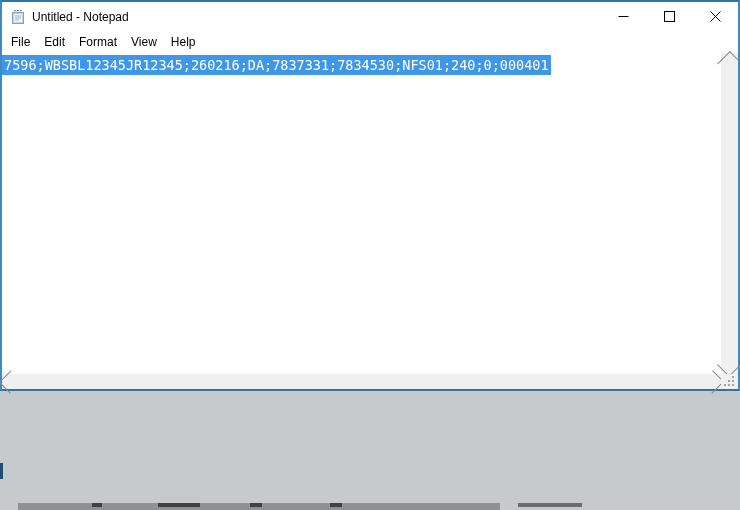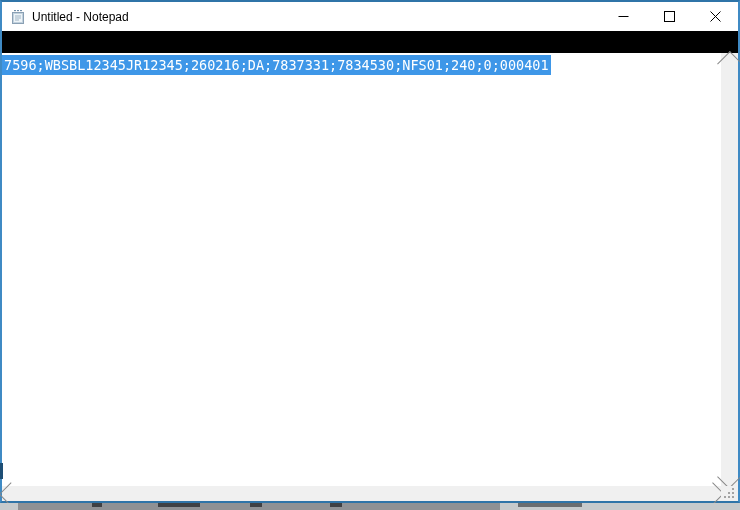--- a/index.html
+++ b/index.html
@@ -5,22 +5,22 @@
   html,body{margin:0;padding:0;}
   body{
     width:740px;height:510px;overflow:hidden;position:relative;
     background:#c6cacc;
     font-family:"Liberation Sans", sans-serif;
     -webkit-font-smoothing:antialiased;
   }
 
   
   .window{
-    position:absolute;top:0;left:0;width:740px;height:503px;
-    box-sizing:border-box;background:#000000;
+    position:absolute;top:0;left:0;width:740px;height:391px;
+    box-sizing:border-box;background:#86efac;
     border:2px solid #3f8ac4;
     border-top-color:#2f74a8;
     border-bottom-color:#2f74a8;
   }
 
   
   .titlebar{
     height:29px;display:flex;align-items:center;background:#ffffff;
   }
   .app-icon{width:16px;height:16px;margin:0 6px 0 8px;flex:0 0 auto;}
@@ -127,20 +127,27 @@
     <button class="win-btn" title="Close">
       <span>
         <svg width="11" height="11" viewBox="0 0 11 11">
           <line x1="0.5" y1="0.5" x2="10.5" y2="10.5" stroke="#000" stroke-width="1"></line>
           <line x1="10.5" y1="0.5" x2="0.5" y2="10.5" stroke="#000" stroke-width="1"></line>
         </svg>
       </span>
     </button>
   </div>
 
+  <div class="menubar">
+    <span class="menu-item">File</span>
+    <span class="menu-item">Edit</span>
+    <span class="menu-item">Format</span>
+    <span class="menu-item">View</span>
+    <span class="menu-item">Help</span>
+  </div>
 
   <div class="client">
 
     <div class="edit-area">
       <span class="text-line">7596;WBSBL12345JR12345;260216;DA;7837331;7834530;NFS01;240;0;000401</span>
     </div>
 
     <div class="vscroll">
       <button class="scroll-btn up">
         <span class="chev up"></span>

